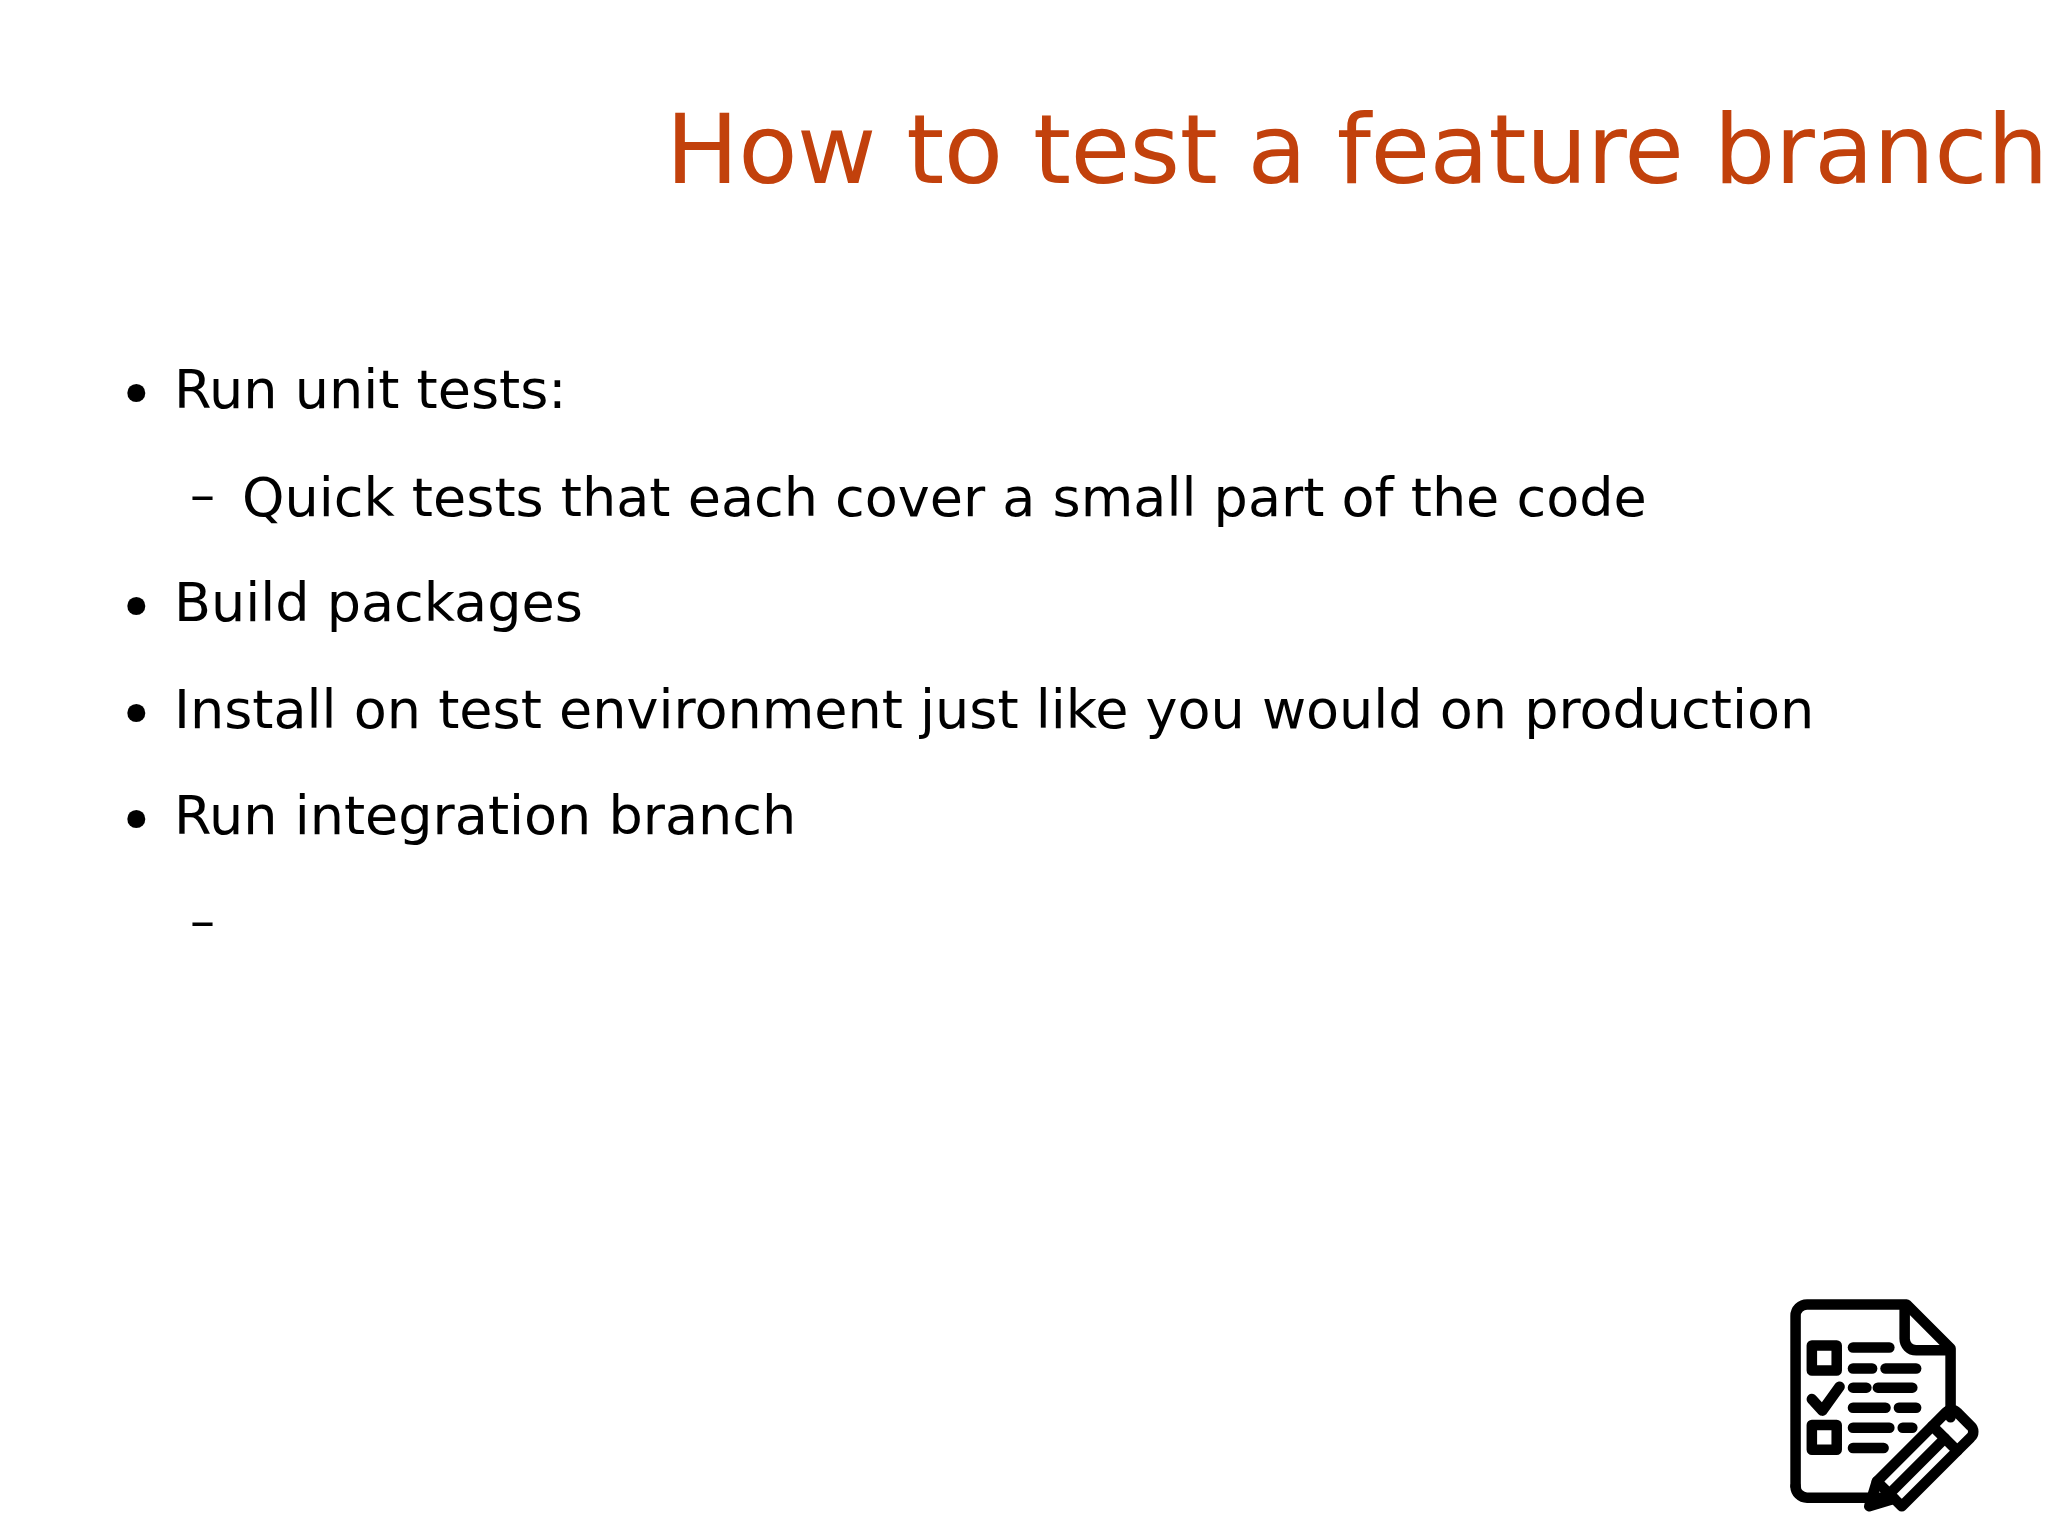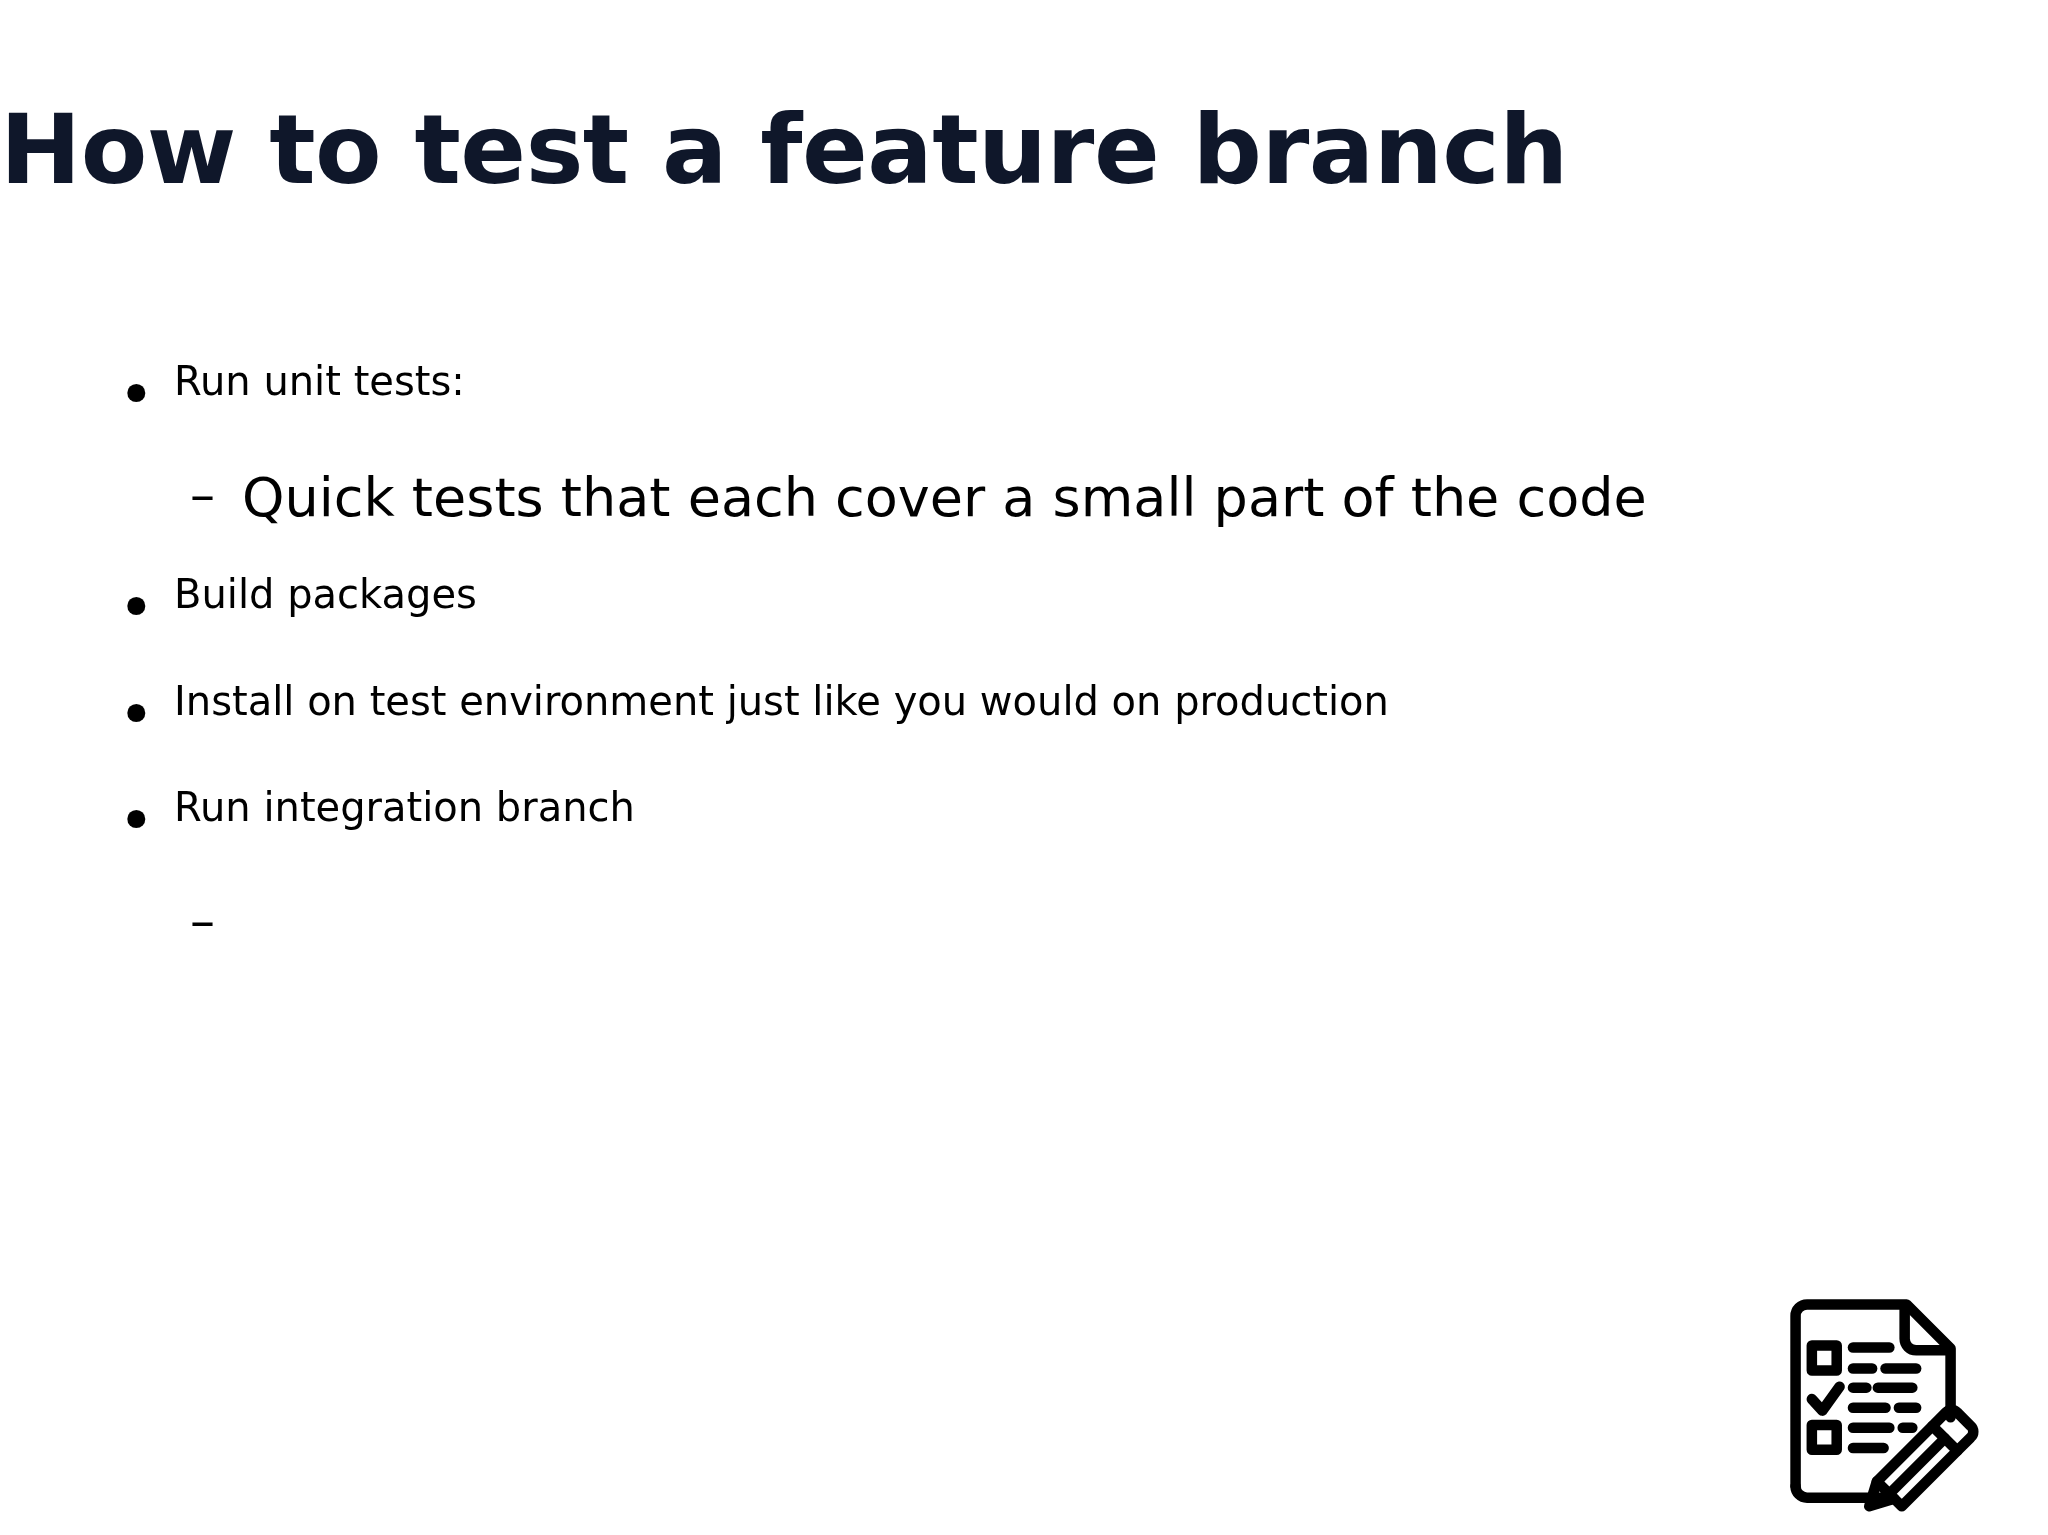--- a/index.html
+++ b/index.html
@@ -19,26 +19,26 @@
     color: #000000;
     -webkit-font-smoothing: antialiased;
   }
 
   
   #slide-title {
     position: absolute;
     left: 0;
     right: 0;
     top: 96px;
-    text-align: left;
+    text-align: right;
     font-size: 97px;
     line-height: 1.12;
-    font-weight: 700;
+    font-weight: 400;
     letter-spacing: -0.5px;
-    color: #0f172a;
+    color: #c2410c;
     white-space: nowrap;
   }
 
   
   #body {
     position: absolute;
     left: 112px;
     top: 355px;
     width: 1840px;
   }
@@ -57,21 +57,21 @@
     flex: 0 0 auto;
     width: 62px;
     font-size: 62px;
     line-height: 1.30;
     text-align: left;
     padding-left: 6px;
     box-sizing: border-box;
   }
   .lvl1 .text {
     flex: 1 1 auto;
-    font-size: 40px;
+    font-size: 54px;
     line-height: 1.30;
     max-width: 1690px;
   }
 
   
   .lvl2 {
     margin-top: 12px;
     margin-bottom: 34px;
     padding-left: 78px;
   }

